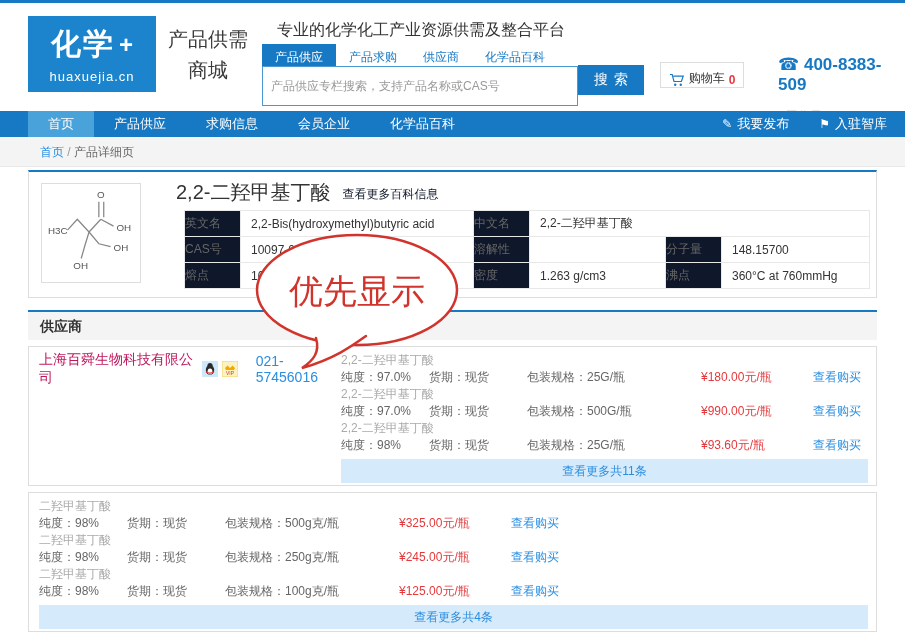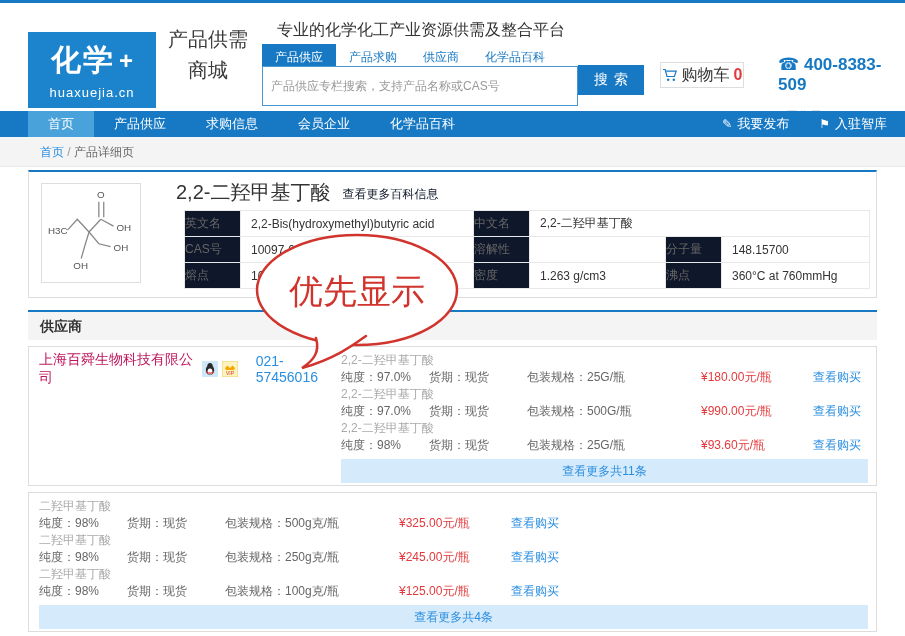--- a/index.html
+++ b/index.html
@@ -3,21 +3,21 @@
 <meta charset="utf-8">
 <style>
   * { margin:0; padding:0; box-sizing:border-box; }
   body { background:#fff; font-family:"Liberation Sans","DejaVu Sans",sans-serif; }
   #app { position:relative; width:905px; height:636px; background:#fff; overflow:hidden; }
 
   .topline { position:absolute; left:0; top:0; width:905px; height:3px; background:#1779c4; }
 
   
   .logo { position:absolute; left:28px; top:16px; width:128px; height:76px; background:#1b84cc;
-          color:#fff; display:flex; flex-direction:column; align-items:center; justify-content:center;margin-top:16px; }
+          color:#fff; display:flex; flex-direction:column; align-items:center; justify-content:center; }
   .logo-row { display:flex; align-items:center; gap:4px; }
   .logo-title { font-size:30px; font-weight:bold; letter-spacing:2px; }
   .logo-plus { font-size:24px; font-weight:bold; }
   .logo-domain { font-size:13px; letter-spacing:1px; margin-top:4px; }
 
   .brand { position:absolute; left:160px; top:24px; width:96px; text-align:center; color:#3a3a3a; }
   .brand div { font-size:20px; line-height:31px; }
 
   .slogan { position:absolute; left:277px; top:20px; font-size:16px; color:#333; }
 
@@ -25,21 +25,21 @@
   .search-tab { padding:5px 13px; color:#1779c4; cursor:pointer; }
   .search-tab.active { background:#1779c4; color:#fff; }
 
   .search-input { position:absolute; left:262px; top:66px; width:316px; height:40px;
                   border:1px solid #4a97d2; padding:0 8px; font-size:12px; color:#333; outline:none; }
   .search-input::placeholder { color:#999; }
   .search-btn { position:absolute; left:578px; top:65px; width:66px; height:30px; background:#1779c4;
                 color:#fff; border:none; font-size:14px; letter-spacing:6px; padding-left:6px; cursor:pointer; }
 
   .cart-box { position:absolute; left:660px; top:62px; width:84px; height:26px; border:1px solid #ddd;
-              display:flex; align-items:center; justify-content:center; gap:4px; font-size:16px; color:#333; cursor:pointer; }
+              display:flex; align-items:flex-end; justify-content:center; gap:4px; font-size:12px; color:#333; cursor:pointer; }
   .cart-count { color:#e4393c; font-weight:bold; }
 
   .hotline { position:absolute; left:778px; top:54px; }
   .hotline-number { color:#1779c4; font-size:17px; font-weight:bold; }
   .hotline-hours { color:#999; font-size:12px; margin-top:13px; padding-left:4px; }
 
   
   .navbar { position:absolute; left:0; top:111px; width:905px; height:26px; background:#1779c4;
             display:flex; align-items:stretch; padding-left:28px; }
   .nav-item { color:#fff; font-size:13px; line-height:26px; padding:0 20px; cursor:pointer; }

